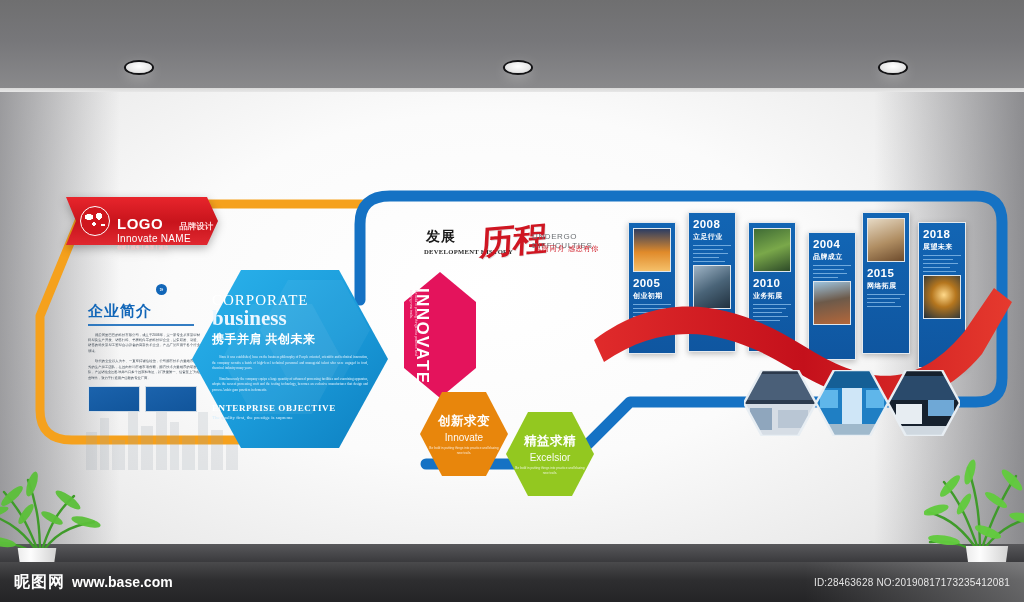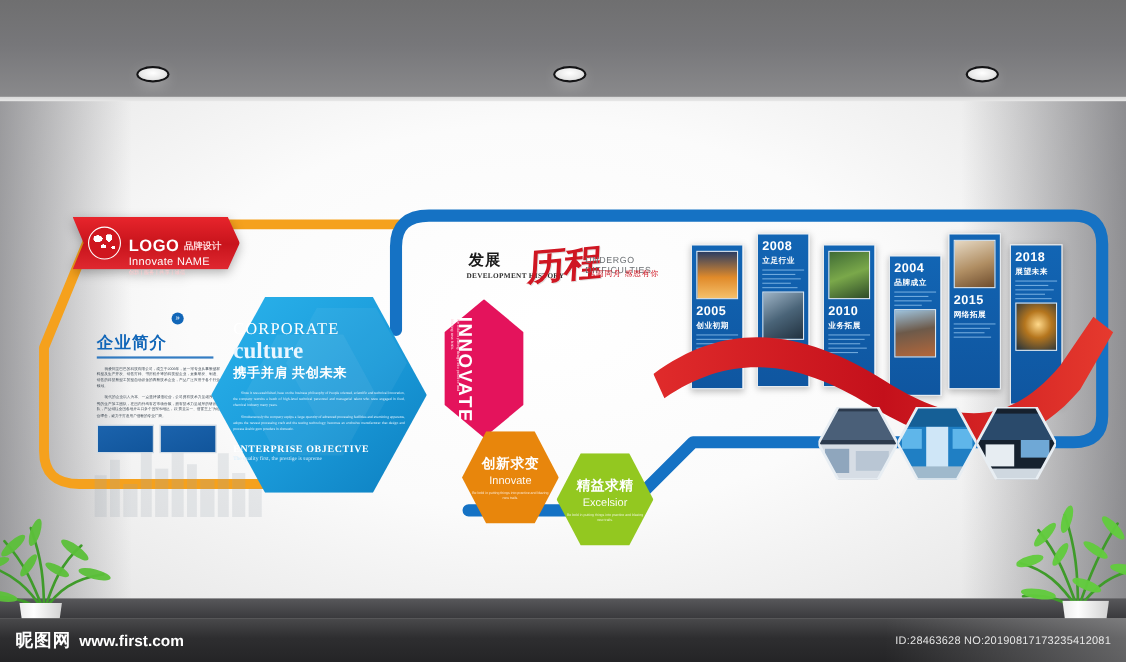--- a/index.html
+++ b/index.html
@@ -73,21 +73,21 @@
   }
   .globe::before {
     content:""; position:absolute; left:4px; top:6px; width:21px; height:16px;
     background:
       radial-gradient(ellipse 7px 5px at 4px 4px,#fff 60%,transparent 62%),
       radial-gradient(ellipse 5px 6px at 14px 3px,#fff 60%,transparent 62%),
       radial-gradient(ellipse 4px 3px at 9px 11px,#fff 60%,transparent 62%),
       radial-gradient(ellipse 3px 2px at 18px 12px,#fff 60%,transparent 62%);
   }
   .logo-text { margin-left:7px; line-height:1; }
-  .logo-l1 { display:flex; align-items:center; gap:4px;margin-top:25px; }
+  .logo-l1 { display:flex; align-items:flex-end; gap:16px;margin-top:25px; }
   .logo-main { color:#fff; font-weight:bold; font-size:15px; letter-spacing:.5px; }
   .logo-cn { color:#ffd6d8; font-size:8.5px; font-weight:bold; }
   .logo-l2 { color:#fff; font-size:10px; margin-top:3px; letter-spacing:.3px; }
   .logo-l3 { color:#ffc9cc; font-size:4.6px; margin-top:2.5px; letter-spacing:.2px; }
 
   
   .intro { position:absolute; left:88px; top:258px; width:112px; }
   .intro-title { display:flex; align-items:center; gap:4px; }
   .intro-title .t { color:#1166b8; font-size:15px; font-weight:bold; letter-spacing:1px;margin-top:44px; }
   .intro-title .arr {
@@ -273,21 +273,21 @@
             <stop offset="55%" stop-color="#1a9ad9"></stop>
           <stop offset="100%" stop-color="#0d7fc0"></stop>
         </linearGradient>
       </defs>
       <polygon points="49,0 147,0 196,89 147,178 49,178 0,89" fill="url(#cg)"></polygon>
       <polygon points="60,34 120,34 150,89 120,144 60,144 30,89" fill="#ffffff" opacity="0.06"></polygon>
       <polygon points="96,10 150,10 178,60 150,110 96,110 68,60" fill="#ffffff" opacity="0.05"></polygon>
     </svg>
     <div style="position:absolute; left:20px; top:22px; width:156px;">
       <div style="color:#fff; font-size:15px; letter-spacing:1px;">CORPORATE</div>
-      <div style="color:#eaf6ff; font-size:21px; font-weight:bold; line-height:1; margin-top:-1px;">culture</div>
+      <div style="color:#eaf6ff; font-size:21px; font-weight:bold; line-height:1; margin-top:-1px;">business</div>
       <div style="color:#fff; font-size:12px; font-weight:bold; margin-top:2px; letter-spacing:.5px;">携手并肩  共创未来</div>
       <div style="margin-top:7px; color:#e3f3ff; font-size:3.3px; line-height:1.7; text-align:justify;">
         <p style="text-indent:7px; margin-bottom:5px;">Since it was established, base on the business philosophy of People oriented, scientific and technical innovation, the company recruits a batch of high-level technical personnel and managerial talent who were engaged in food, chemical industry many years.</p>
         <p style="text-indent:7px;">Simultaneously the company equips a large quantity of advanced processing facilities and examining apparatus, adopts the newest processing craft and the testing technology, becomes an exclusive manufacturer that design and process Arabic gum powders in domestic.</p>
       </div>
       <div style="color:#fff; font-size:9px; font-weight:bold; margin-top:9px; letter-spacing:.6px;">ENTERPRISE OBJECTIVE</div>
       <div style="color:#d7eefc; font-size:5px; margin-top:2px;">The quality first, the prestige is supreme</div>
     </div>
   </div>
 
@@ -516,19 +516,19 @@
         <ellipse cx="72" cy="62" rx="13" ry="4" transform="rotate(34 72 62)"></ellipse>
         <ellipse cx="64" cy="94" rx="14" ry="4.5" transform="rotate(22 64 94)"></ellipse>
       </g>
     </svg>
     <div class="pot" style="left:40px; top:108px; width:46px; height:34px; clip-path:polygon(4% 0,96% 0,86% 100%,14% 100%);"></div>
   </div>
 
   <div class="footer">
     <div class="footer-left">
       <span class="nipic-cn">昵图网</span>
-      <span class="nipic-url">www.first.com</span>
+      <span class="nipic-url">www.base.com</span>
     </div>
     <span class="footer-id">ID:28463628 NO:20190817173235412081</span>
     <div class="footer-sheen"></div>
   </div>
 
 </div>
 
 </body></html>

